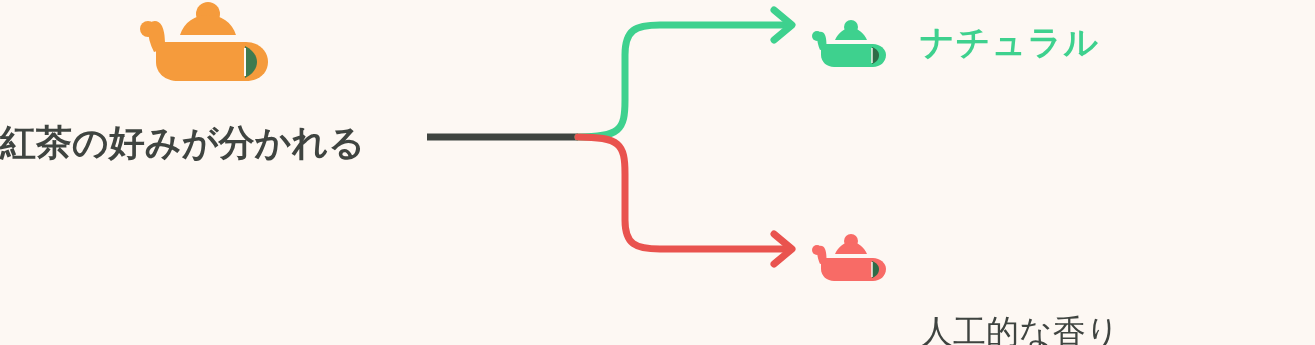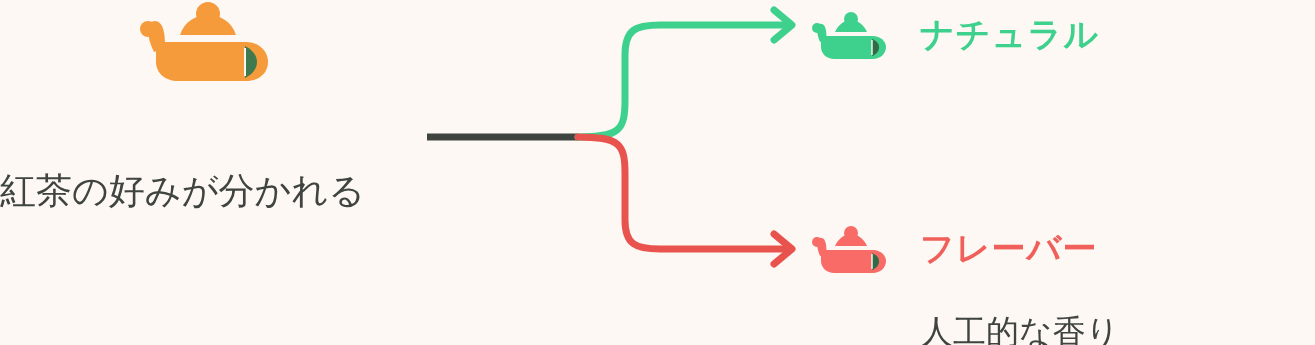--- a/index.html
+++ b/index.html
@@ -35,45 +35,45 @@
     top: 2px;
     width: 132px;
     height: 82px;
   }
   #root-label {
     position: absolute;
     left: 0px;
     top: 120px;
     width: 420px;
     font-size: 36px;
-    font-weight: 400;
+    font-weight: 700;
     color: #3f4440;
     letter-spacing: 0px;
     line-height: 46px;
     white-space: nowrap;
-    margin-top: 48px;
   }
 
   
   #connectors {
     position: absolute;
     left: 0;
     top: 0;
     width: 1315px;
     height: 345px;
     pointer-events: none;
   }
 
   
   .branch {
     position: absolute;
   }
   .branch-head {
     position: relative;
     height: 62px;
+    margin-top: 8px;
   }
   .branch-icon {
     position: absolute;
     left: 0px;
     top: 4px;
     width: 76px;
     height: 50px;
   }
   .branch-title {
     position: absolute;
@@ -168,18 +168,17 @@
         <circle cx="39" cy="7" r="7" fill="#f86b66"></circle>
         <path d="M 23 20 C 26 13 32 8 39 8 C 46 8 52 13 55 20 Z" fill="#f86b66"></path>
         <circle cx="5" cy="16" r="5" fill="#f86b66"></circle>
         <path d="M 5 16 C 5 11 11 10 13 15 C 15 20 14 24 15 28 L 8 30
                  C 6 25 5 21 5 16 Z" fill="#f86b66"></path>
         <path d="M 9 24 L 61 24 C 68 24 74 29 74 35 C 74 42 68 47 61 47
                  L 22 47 C 15 47 9 42 9 35 Z" fill="#f86b66"></path>
         <path d="M 60 27 C 65 29 67 32 67 35 C 67 39 65 42 60 44 Z" fill="#2f6b47"></path>
         <path d="M 60 28 L 60 43" stroke="#fdf8f3" stroke-width="1.4" fill="none"></path>
       </svg>
-      <div class="branch-title">フレーバー</div>
     </div>
     <div class="branch-desc">人工的な香り</div>
   </div>
 
 </div>
 
 </body></html>

